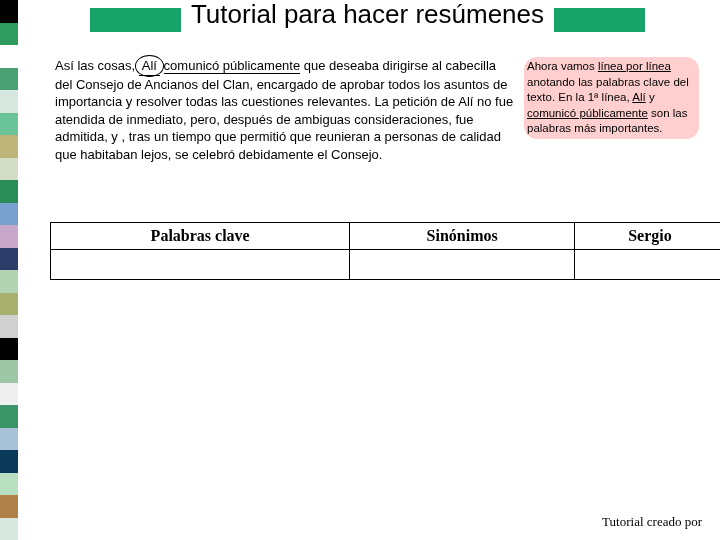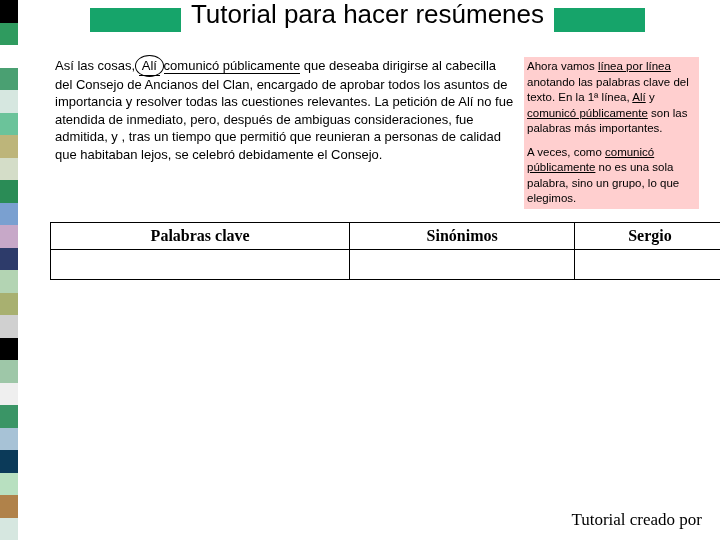--- a/index.html
+++ b/index.html
@@ -74,20 +74,21 @@
   .side-note {
     position: absolute;
     top: 57px;
     left: 524px;
     width: 175px;
     font-size: 11.5px;
     line-height: 1.35;
     color: #000;
     background: #ffcfcf;
     padding: 2px 3px;
+    border-radius: 13px;
   }
   .side-note p { margin-bottom: 8px; }
   .side-note p:last-child { margin-bottom: 0; }
   .ul { text-decoration: underline; }
 
   .tbl {
     position: absolute;
     left: 50px;
     top: 222px;
     width: 676px;
@@ -102,21 +103,21 @@
     text-align: center;
     height: 24px;
   }
   .tbl td { height: 30px; }
 
   .footer {
     position: absolute;
     right: 18px;
     bottom: 10px;
     text-align: left;
-    font-size: 17px;
+    font-size: 13px;
     font-family: "Times New Roman", serif;
     line-height: 1.2;
   }
 </style>
 </head>
 <body>
 
 <div class="left-stripe">
   <div class="s0"></div>
     <div class="s1"></div>
@@ -149,23 +150,20 @@
 </div>
 
 <div class="main-text">
   <span>Así las cosas, </span><span class="oval kw">Alí</span><span> </span><span class="kw">comunicó públicamente</span><span> que deseaba dirigirse al cabecilla del Consejo de Ancianos del Clan, encargado de aprobar todos los asuntos de importancia y resolver todas las cuestiones relevantes. La petición de Alí no fue atendida de inmediato, pero, después de ambiguas consideraciones, fue admitida, y , tras un tiempo que permitió que reunieran a personas de calidad que habitaban lejos, se celebró debidamente el Consejo.</span>
 </div>
 
 <div class="side-note">
   <p>
     <span>Ahora vamos </span><span class="ul">línea por línea</span><span> anotando las palabras clave del texto. En la 1ª línea, </span><span class="ul">Alí</span><span> y </span><span class="ul">comunicó públicamente</span><span> son las palabras más importantes.</span>
   </p>
-  <p>
-    <span>A veces, como </span><span class="ul">comunicó públicamente</span><span> no es una sola palabra, sino un grupo, lo que elegimos.</span>
-  </p>
 </div>
 
 <table class="tbl">
   <tbody>
       <tr>
     <th>Palabras clave</th>
     <th>Sinónimos</th>
     <th>Sergio</th>
   </tr>
   <tr>

